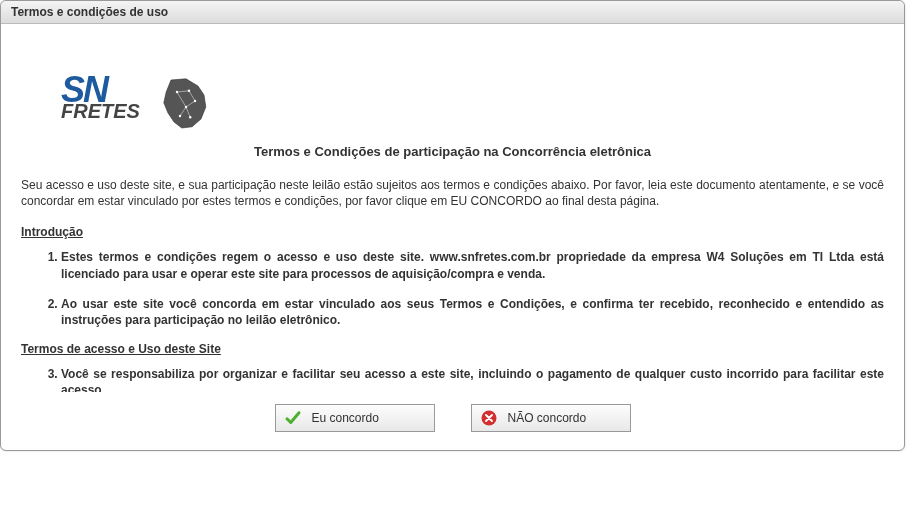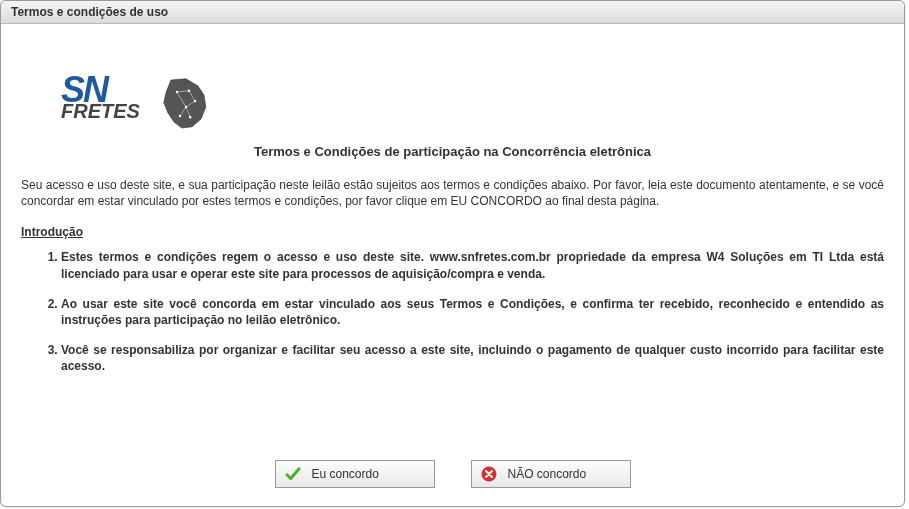--- a/index.html
+++ b/index.html
@@ -7,21 +7,21 @@
       font-family: Verdana, Geneva, sans-serif;
       font-size: 12px;
       color: #333;
       background: #fff;
       width: 909px;
       height: 509px;
       overflow: hidden;
     }
     .dialog {
       width: 905px;
-      height: 507px;
+      height: 451px;
       border: 1px solid #999;
       border-radius: 6px;
       background: #fff;
       display: flex;
       flex-direction: column;
       box-shadow: 0 0 2px rgba(0,0,0,.2);
     }
     .titlebar {
       background: linear-gradient(to bottom, #f4f4f4, #dcdcdc);
       border-bottom: 1px solid #bbb;
@@ -175,20 +175,21 @@
 
       <p class="intro-p">Seu acesso e uso deste site, e sua participação neste leilão estão sujeitos aos termos e condições abaixo. Por favor, leia este documento atentamente, e se você concordar em estar vinculado por estes termos e condições, por favor clique em EU CONCORDO ao final desta página.</p>
 
       <div class="section-h">Introdução</div>
 
       <ol class="terms" start="1">
         <li>Estes termos e condições regem o acesso e uso deste site. www.snfretes.com.br propriedade da empresa W4 Soluções em TI Ltda está licenciado para usar e operar este site para processos de aquisição/compra e venda.</li>
         <li>Ao usar este site você concorda em estar vinculado aos seus Termos e Condições, e confirma ter recebido, reconhecido e entendido as instruções para participação no leilão eletrônico.</li>
       </ol>
 
+      <div class="section-h">Termos de acesso e Uso deste Site</div>
 
       <ol class="terms" start="3">
         <li>Você se responsabiliza por organizar e facilitar seu acesso a este site, incluindo o pagamento de qualquer custo incorrido para facilitar este acesso.</li>
       </ol>
 
     </div>
   </div>
 
   <div class="footer">
     <button class="btn">

